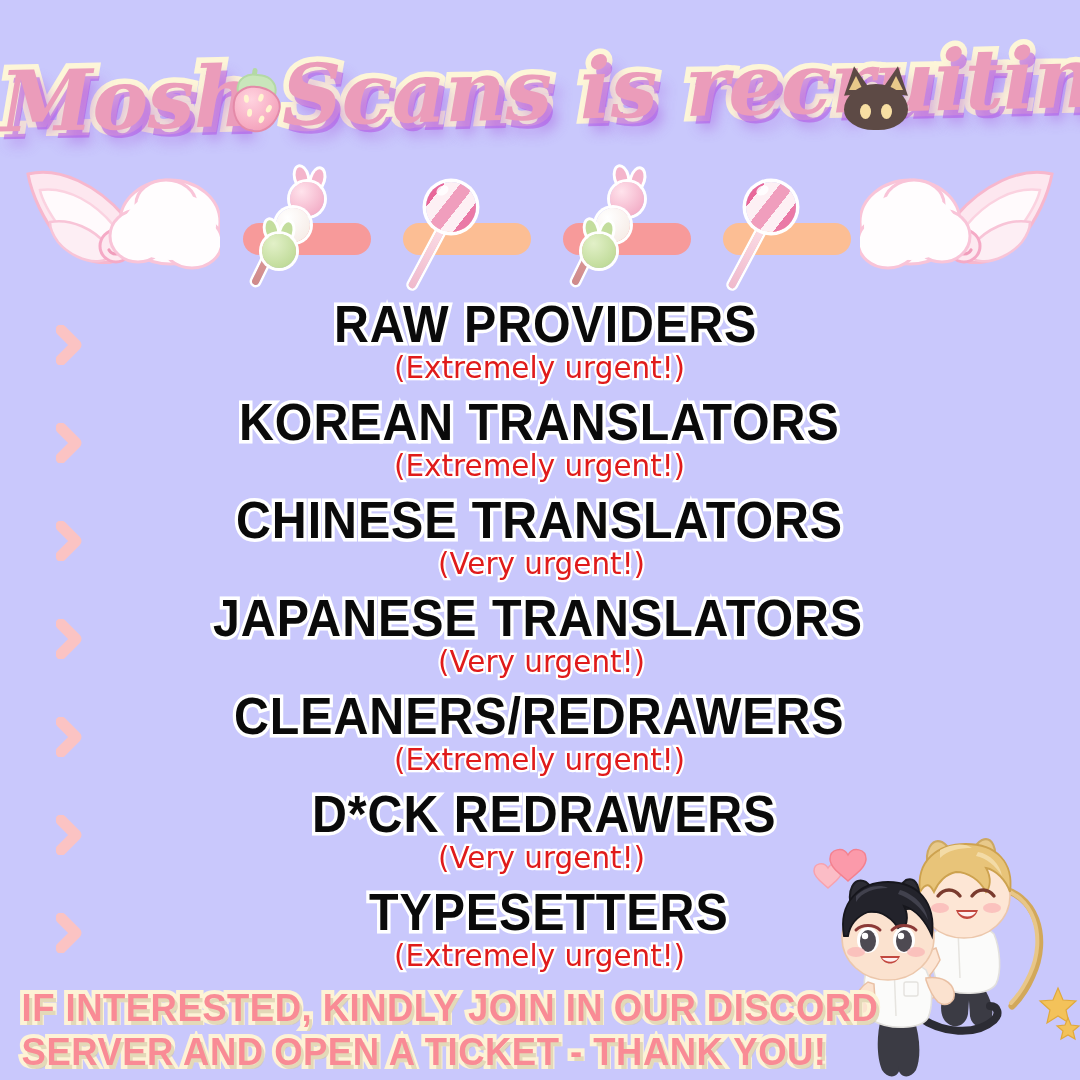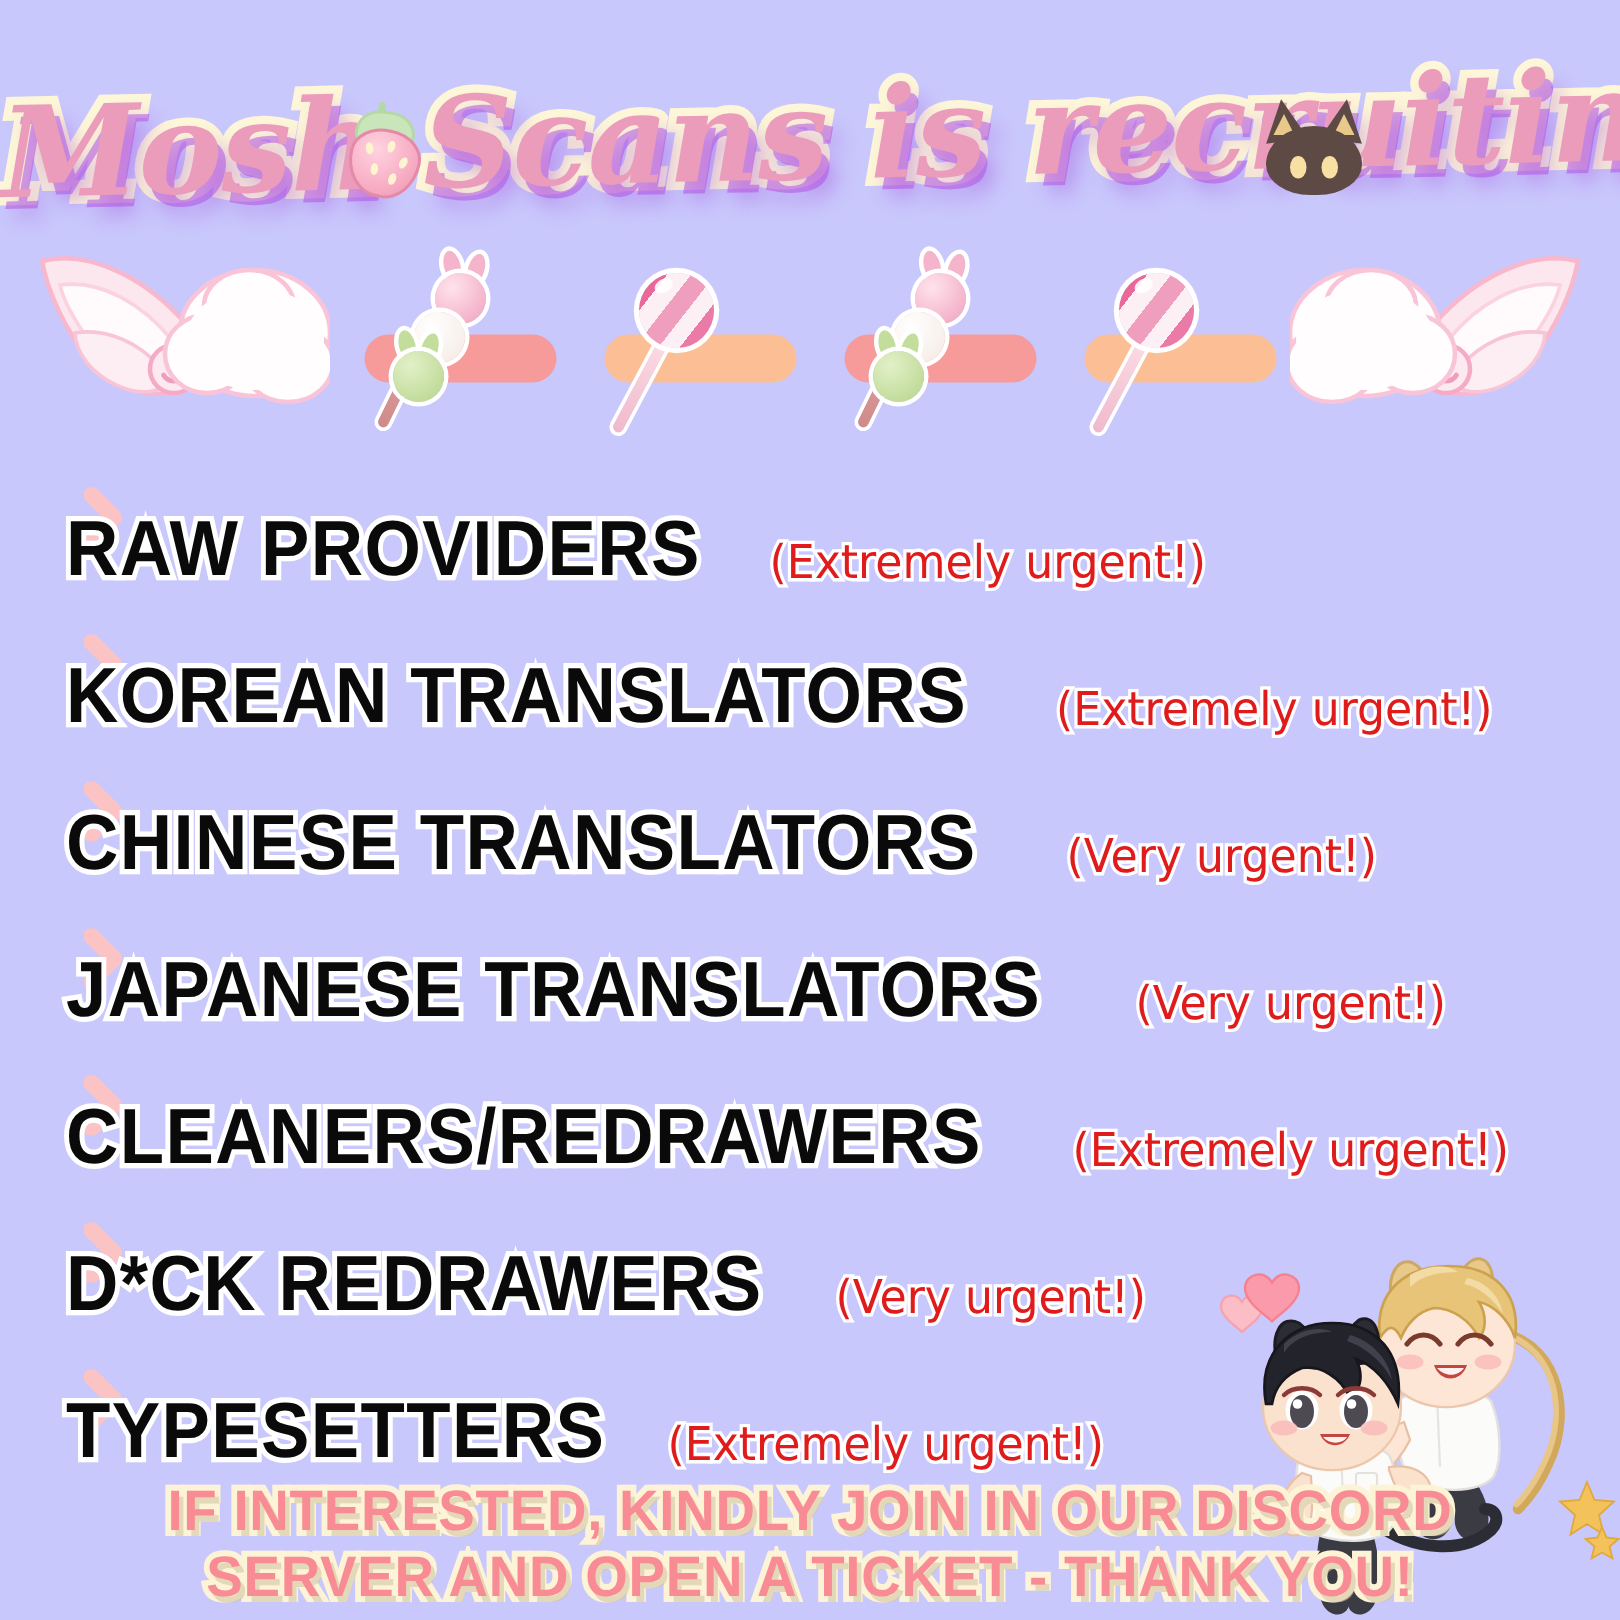--- a/index.html
+++ b/index.html
@@ -250,22 +250,23 @@
   
   .list {
     position: absolute;
     left: 0;
     top: 296px;
     width: 1080px;
   }
   .row {
     position: relative;
     display: flex;
-    align-items: flex-end;
+    align-items: center;
     height: 98px;
+    flex-direction: column;
   }
   .chev {
     position: absolute;
     left: 56px;
     top: 50%;
     width: 26px;
     height: 40px;
     transform: translateY(-50%);
   }
   .role {
@@ -297,21 +298,21 @@
     position: relative;
     top: -2px;
   }
 
   
   .footer {
     position: absolute;
     left: 0;
     bottom: 6px;
     width: 1080px;
-    text-align: center;
+    text-align: left;
     pointer-events: none;
   }
   .footer-line {
     font-family: "Liberation Sans", sans-serif;
     font-weight: 700;
     font-size: 38px;
     line-height: 44px;
     letter-spacing: 0.5px;
     color: #f98b95;
     -webkit-text-stroke: 8px #fdf3d6;

